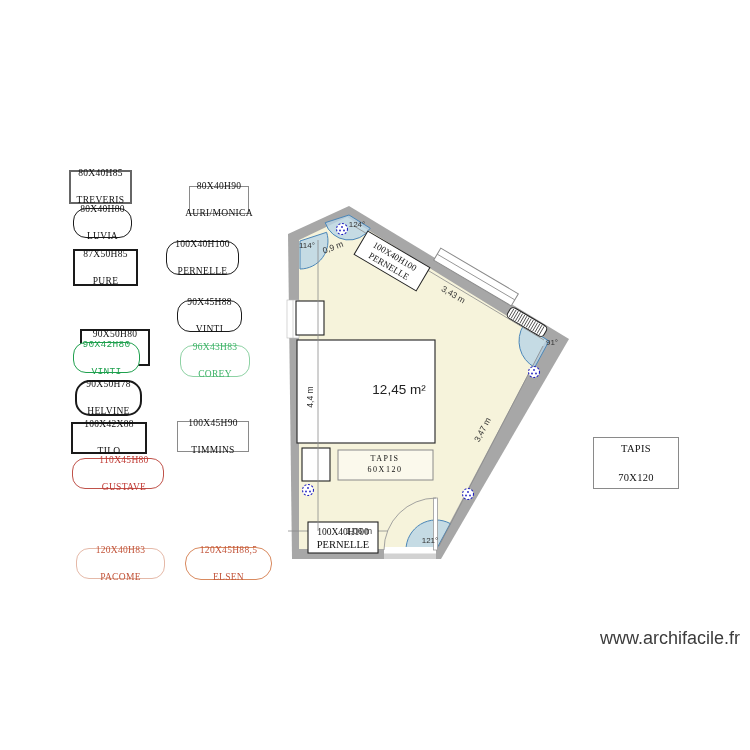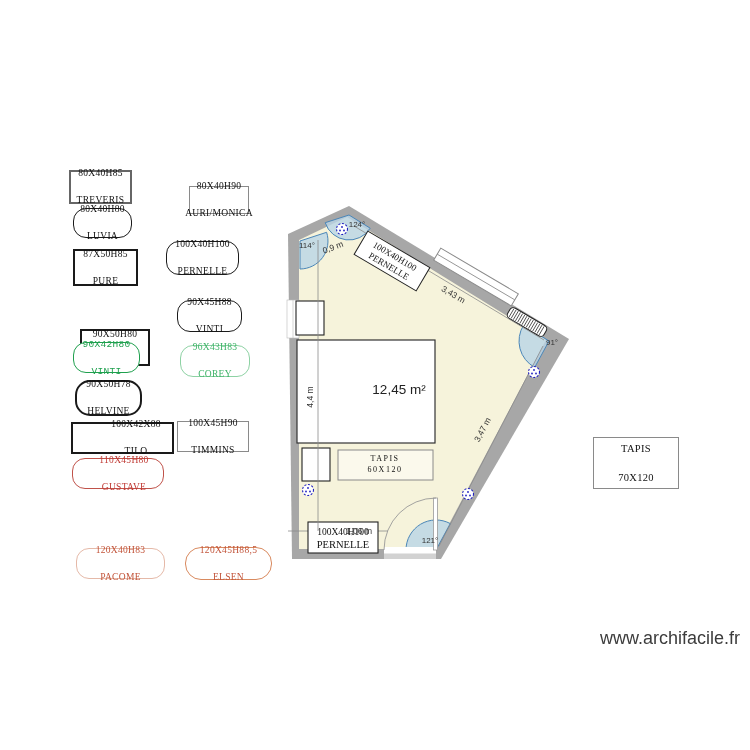--- a/index.html
+++ b/index.html
@@ -178,21 +178,21 @@
   <div class="legend-box thin" style="left: 180px; top: 345px; width: 68px; height: 30px; border-color: rgb(142, 210, 164); color: rgb(62, 179, 104);">
     <div>96X43H83</div>
     <div>COREY</div>
   </div>
 
   <div class="legend-box" style="left:75px;top:380px;width:63px;height:32px;border-width:2px;border-radius:15px;">
     <div>90X50H78</div>
     <div>HELVINE</div>
   </div>
 
-  <div class="legend-box" style="left:71px;top:422px;width:72px;height:28px;border-width:2px;padding-left:27px;">
+  <div class="legend-box" style="left:71px;top:422px;width:72px;height:28px;border-width:2px;">
     <div>100X42X88</div>
     <div>TILO</div>
   </div>
 
   <div class="legend-box gray" style="left:177px;top:421px;width:70px;height:29px;">
     <div>100X45H90</div>
     <div>TIMMINS</div>
   </div>
 
   <div class="legend-box thin" style="left: 72px; top: 458px; width: 78px; height: 29px; border-color: rgb(192, 82, 74); color: rgb(192, 58, 52); padding-left: 12px;">

